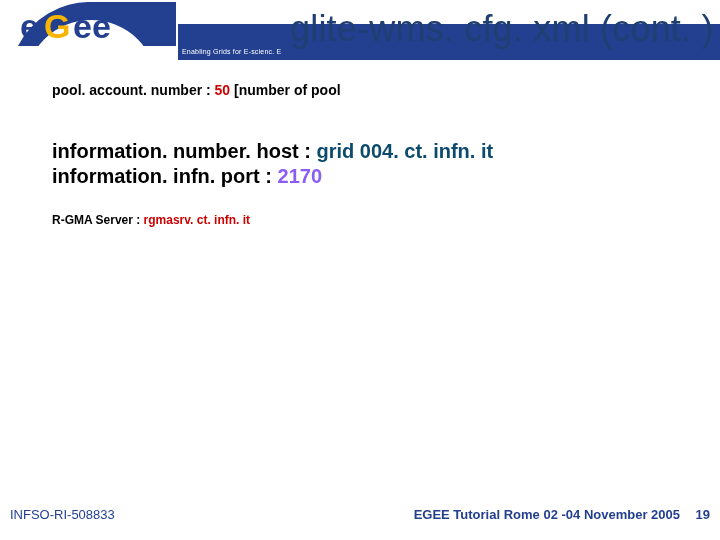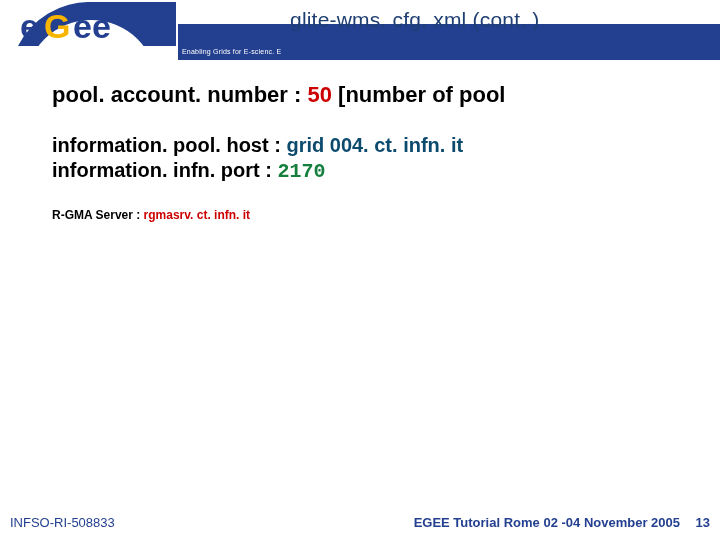--- a/index.html
+++ b/index.html
@@ -5,40 +5,40 @@
   * { margin: 0; padding: 0; box-sizing: border-box; }
   html, body { width: 720px; height: 540px; font-family: Arial, Helvetica, sans-serif; background: #fff; overflow: hidden; }
 
   .slide { position: relative; width: 720px; height: 540px; }
 
   
   .header { position: relative; width: 100%; height: 64px; }
   .logo-wrap { position: absolute; left: 6px; top: 2px; width: 170px; height: 50px; }
   .logo-wrap svg { width: 170px; height: 50px; display: block; }
   .bluebar { position: absolute; left: 178px; top: 24px; right: 0; height: 36px; background: #233f8f; }
-  .title { position: absolute; left: 290px; top: 8px; font-size: 21px; font-weight: 400; color: #1f3f72; letter-spacing: 0.2px; }
+  .title { position: absolute; left: 290px; top: 8px; font-size: 36px; font-weight: 400; color: #1f3f72; letter-spacing: 0.2px; }
   .tagline { position: absolute; left: 182px; top: 48px; font-size: 7px; color: #fff; letter-spacing: 0.2px; }
 
   
   .body { position: absolute; left: 0; top: 82px; right: 0; bottom: 36px; padding: 0 52px; }
-  .p1 { font-size: 22px; font-weight: 700; color: #000; line-height: 1.22; margin-bottom: 24px; }
+  .p1 { font-size: 14px; font-weight: 700; color: #000; line-height: 1.22; margin-bottom: 40px; }
   .p1 .val { color: #cc0000; font-weight: 700; }
   .p1 .desc { color: #000; font-weight: 700; }
   .p1 .indent { display: block; padding-left: 18px; }
 
   .p2 { font-size: 20px; font-weight: 700; color: #000; line-height: 1.25; }
   .p2 .val { color: #0c4a6e; font-weight: 700; }
   .p3 { font-size: 20px; font-weight: 700; color: #000; line-height: 1.25; margin-bottom: 24px; }
-  .p3 .val { color: #15803d; font-weight: 700; font-family: Liberation Mono, monospace; }
+  .p3 .val { color: #8b5cf6; font-weight: 700; }
 
   .p4 { font-size: 12px; font-weight: 700; color: #000; line-height: 1.25; }
   .p4 .val { color: #cc0000; font-weight: 700; }
 
   
-  .footer { position: absolute; left: 0; right: 0; bottom: 0; height: 34px; }
+  .footer { position: absolute; left: 0; right: 0; bottom: 8px; height: 34px; }
   .foot-left { position: absolute; left: 10px; bottom: 10px; font-size: 13px; color: #233f8f; }
   .foot-right { position: absolute; right: 40px; bottom: 10px; font-size: 13px; font-weight: 700; color: #233f8f; }
   .foot-page { position: absolute; right: 10px; bottom: 10px; font-size: 13px; font-weight: 700; color: #233f8f; }
 </style>
 </head>
 <body>
 
 <div class="slide">
 
   <div class="header">
@@ -56,31 +56,31 @@
     <div class="tagline">Enabling Grids for E-scienc. E</div>
   </div>
 
   <div class="body">
 
     <div class="p1">
       <span>pool. account. number : </span><span class="val">50</span><span class="desc"> [number of pool</span>
     </div>
 
     <div class="p2">
-      <span>information. pool. host : </span><span class="val">grid 004. ct. infn. it</span>
+      <span>information. number. host : </span><span class="val">grid 004. ct. infn. it</span>
     </div>
     <div class="p3">
       <span>information. infn. port : </span><span class="val">2170</span>
     </div>
 
     <div class="p4">
       <span>R-GMA Server : </span><span class="val">rgmasrv. ct. infn. it</span>
     </div>
 
   </div>
 
   <div class="footer">
     <div class="foot-left">INFSO-RI-508833</div>
     <div class="foot-right">EGEE Tutorial Rome 02 -04 November 2005</div>
-    <div class="foot-page">13</div>
+    <div class="foot-page">19</div>
   </div>
 
 </div>
 
 </body></html>

